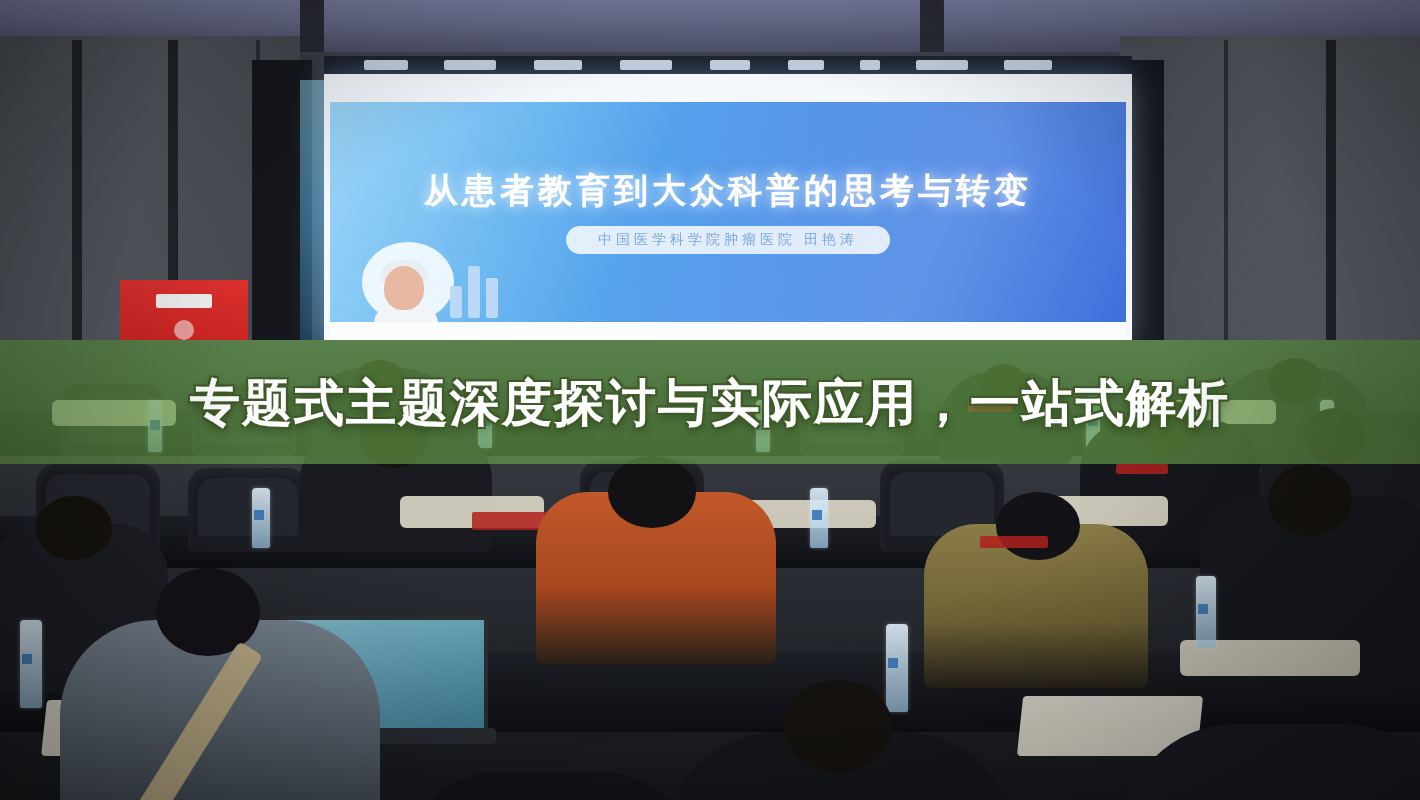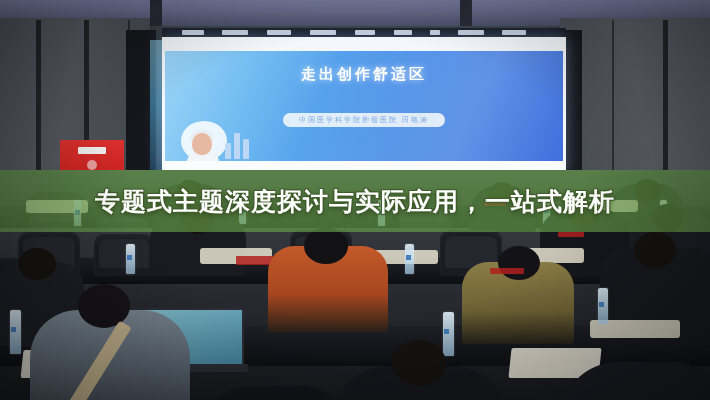--- a/index.html
+++ b/index.html
@@ -146,21 +146,21 @@
       <div class="hoodlight" style="left:148px;width:26px;"></div>
       <div class="hoodlight" style="left:193px;width:20px;"></div>
       <div class="hoodlight" style="left:232px;width:18px;"></div>
       <div class="hoodlight" style="left:268px;width:10px;"></div>
       <div class="hoodlight" style="left:296px;width:26px;"></div>
       <div class="hoodlight" style="left:340px;width:24px;"></div>
     </div>
 
     <div class="screen-frame">
       <div class="slide">
-        <div class="slide-title">走出创作舒适区</div>
+        <div class="slide-sub">从患者教育到大众科普的思考与转变</div>
         <div class="slide-pill">中国医学科学院肿瘤医院    田艳涛</div>
 
         <div class="slide-photo">
           <div class="photo-oval"></div>
           <div class="photo-body"></div>
           <div class="photo-hair"></div>
           <div class="photo-head"></div>
         </div>
 
         <div class="slide-chart">

